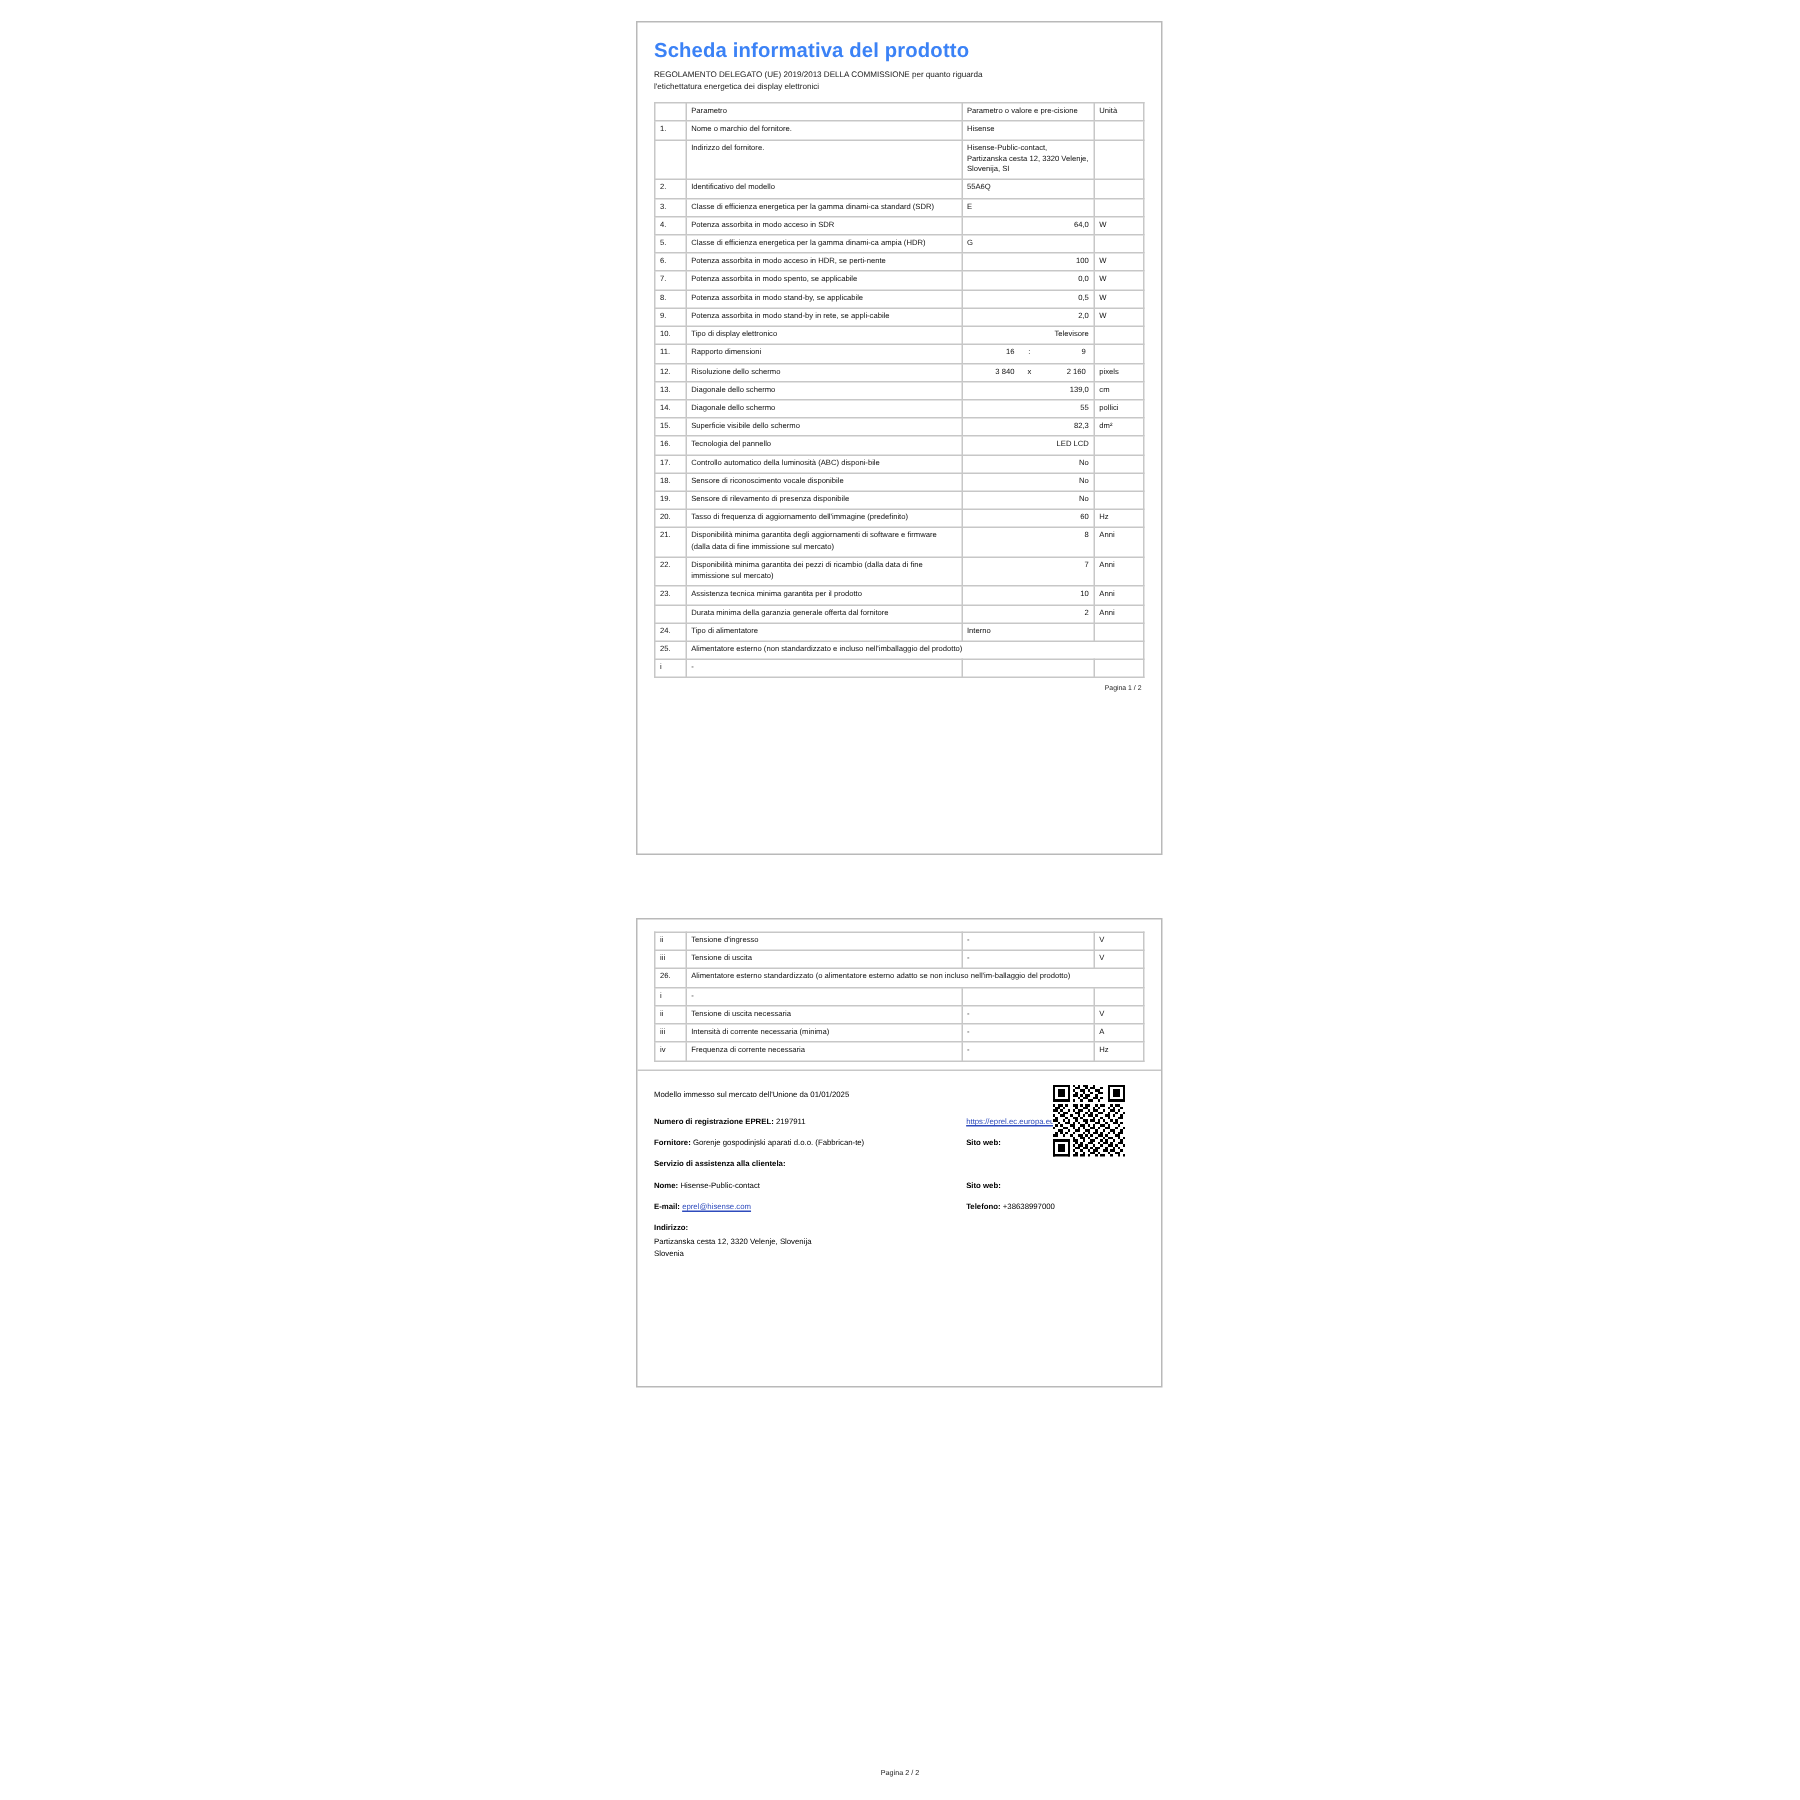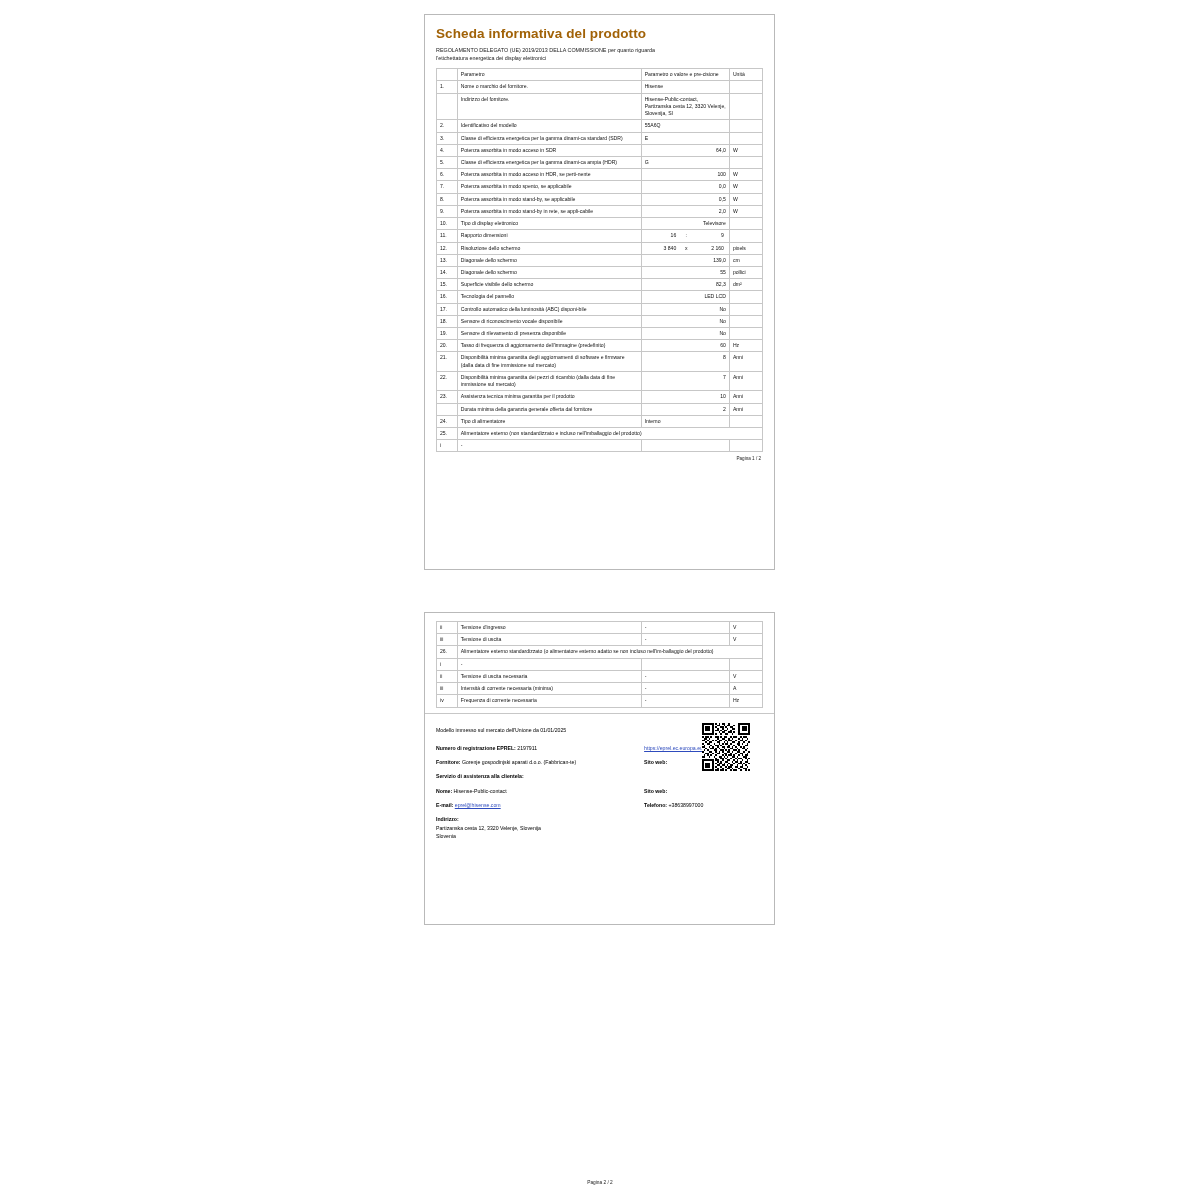--- a/index.html
+++ b/index.html
@@ -34,21 +34,21 @@
     height: 313px;
     border: 1px solid #b9b9b9;
     box-sizing: border-box;
   }
   .inner {
     padding: 8px 11px 0 11px;
   }
   h1.title {
     font-size: 13.5px;
     font-weight: bold;
-    color: #a16207;
+    color: #3b82f6;
     margin: 3px 0 5px 0;
     letter-spacing: 0.1px;
   }
   .subtitle {
     font-size: 5.4px;
     line-height: 1.5;
     color: #1a1a1a;
     margin-bottom: 6px;
   }
   table.fiche {

